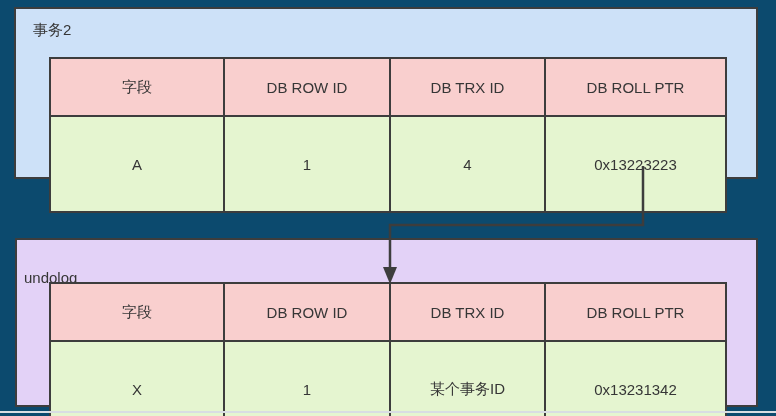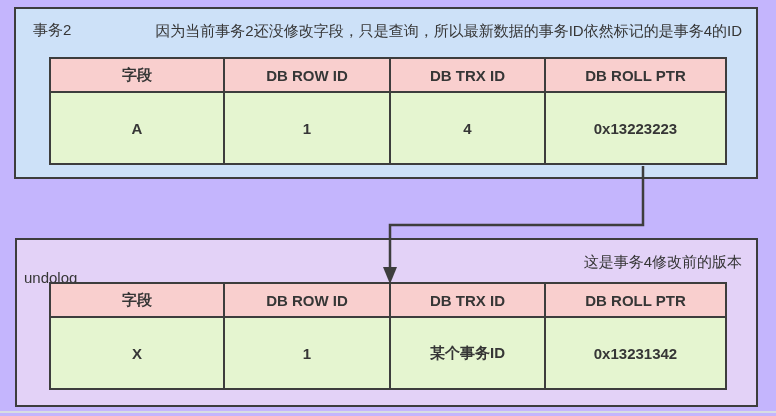--- a/index.html
+++ b/index.html
@@ -5,21 +5,21 @@
   html, body {
     margin: 0;
     padding: 0;
     background: #ffffff;
     font-family: "Liberation Sans", "DejaVu Sans", sans-serif;
   }
   .canvas {
     position: relative;
     width: 776px;
     height: 416px;
-    background: #c4b5fd;
+    background: #0c4a6e;
     overflow: hidden;
     color: var(--text, #363636);
   }
   .box {
     position: absolute;
     border: 2px solid var(--line, #3d3d3d);
     box-sizing: border-box;
   }
   .box.blue {
     left: 14px; top: 7px;
@@ -50,22 +50,22 @@
     table-layout: fixed;
     width: 676px;
   }
   table.dtable.top-table { left: 49px; top: 57px; }
   table.dtable.bottom-table { left: 49px; top: 282px; }
   table.dtable th, table.dtable td {
     border: 2px solid var(--line, #3d3d3d);
     text-align: center;
     vertical-align: middle;
     font-size: 15px;
-    font-weight: bold;
-    padding: 0;
+    font-weight: normal;
+    padding: 12px;
   }
   table.dtable th {
     height: 32px;
     background: var(--pink-fill, #f9cfce);
   }
   table.dtable td {
     height: 70px;
     background: var(--green-fill, #e5f5d0);
   }
   .arrow-svg {
@@ -81,21 +81,20 @@
     background: var(--divider, #d8dde3);
   }
 </style>
 </head>
 <body>
 
 <div class="canvas">
 
   <div class="box blue">
     <span class="box-label">事务2</span>
-    <span class="box-note">因为当前事务2还没修改字段，只是查询，所以最新数据的事务ID依然标记的是事务4的ID</span>
   </div>
 
   <table class="dtable top-table">
     <colgroup>
       <col style="width:174px">
         <col style="width:166px">
         <col style="width:155px">
         <col style="width:181px">
     </colgroup>
     <thead>
@@ -111,21 +110,20 @@
         <td>A</td>
         <td>1</td>
         <td>4</td>
         <td>0x13223223</td>
       </tr>
     </tbody>
   </table>
 
   <div class="box purple">
     <span class="box-label">undolog</span>
-    <span class="box-note">这是事务4修改前的版本</span>
   </div>
 
   <table class="dtable bottom-table">
     <colgroup>
       <col style="width:174px">
         <col style="width:166px">
         <col style="width:155px">
         <col style="width:181px">
     </colgroup>
     <thead>

